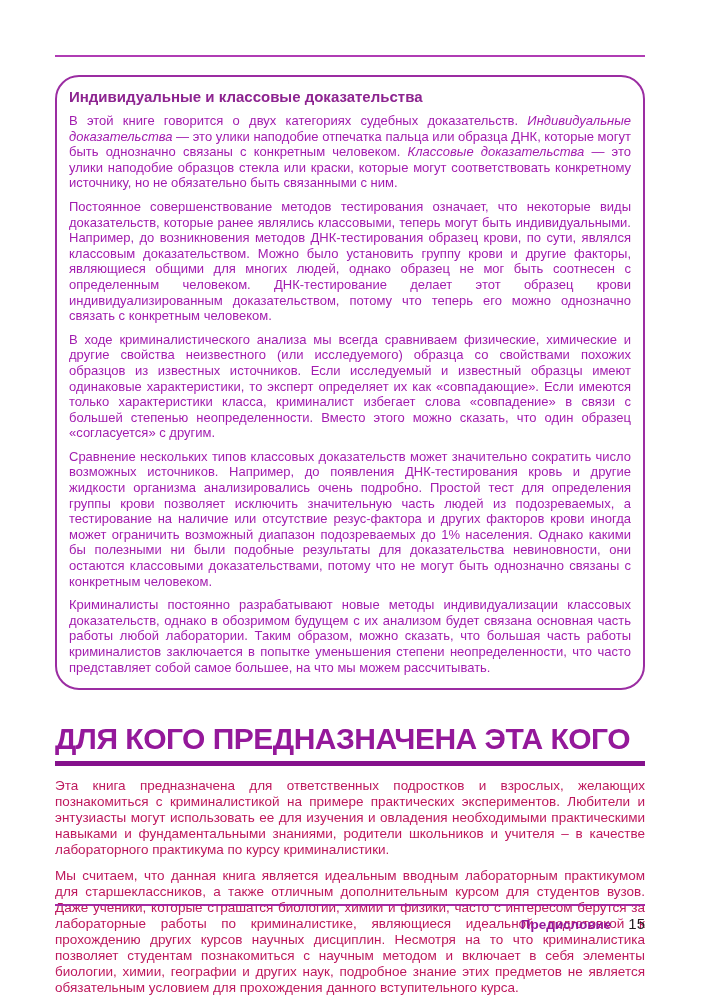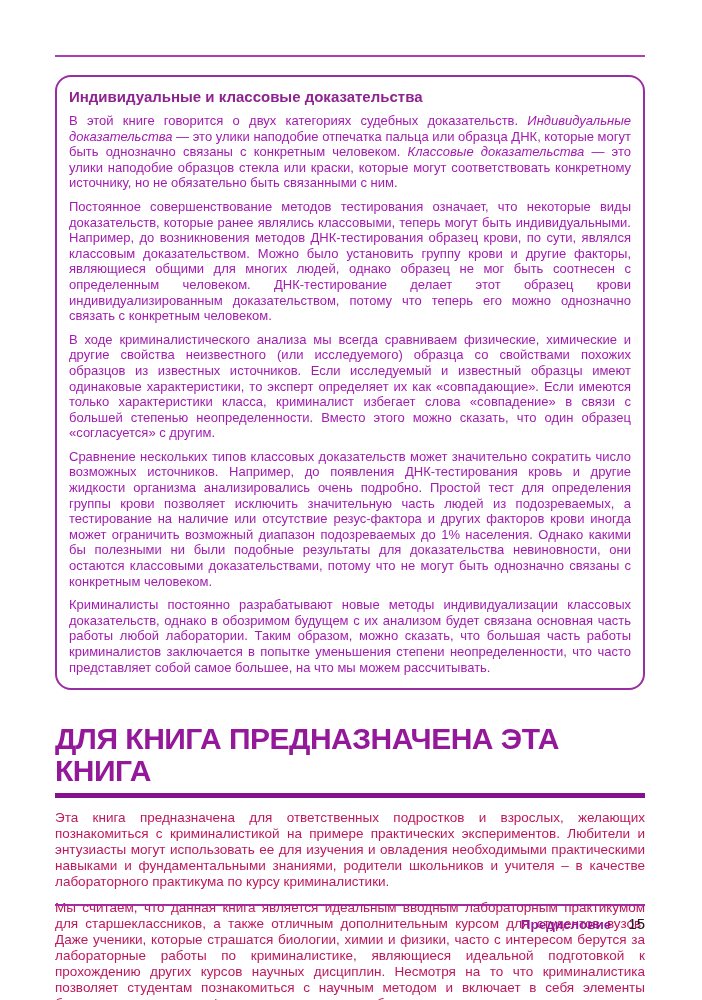--- a/index.html
+++ b/index.html
@@ -21,21 +21,21 @@
     position: absolute;
     left: 55px;
     top: 55px;
     width: 590px;
     height: 2px;
     background: #b03cb4;
   }
   .info-box {
     margin-top: 75px;
     border: 2px solid #9b2da2;
-    border-radius: 16px;
+    border-radius: 24px;
     padding: 11px 12px 13px 12px;
     box-sizing: border-box;
     width: 100%;
   }
   .box-title {
     font-size: 15px;
     line-height: 17px;
     font-weight: bold;
     color: #8d2490;
     margin: 0 0 6px 0;
@@ -108,21 +108,21 @@
 
     <div class="info-box">
       <p class="box-title">Индивидуальные и классовые доказательства</p>
       <p class="box-p"><span>В этой книге говорится о двух категориях судебных доказательств. </span><span class="it">Индивидуальные доказательства</span><span> — это улики наподобие отпечатка пальца или образца ДНК, которые могут быть однозначно связаны с конкретным человеком. </span><span class="it">Классовые доказательства</span><span> — это улики наподобие образцов стекла или краски, которые могут соответствовать конкретному источнику, но не обязательно быть связанными с ним.</span></p>
       <p class="box-p">Постоянное совершенствование методов тестирования означает, что некоторые виды доказательств, которые ранее являлись классовыми, теперь могут быть индивидуальными. Например, до возникновения методов ДНК-тестирования образец крови, по сути, являлся классовым доказательством. Можно было установить группу крови и другие факторы, являющиеся общими для многих людей, однако образец не мог быть соотнесен с определенным человеком. ДНК-тестирование делает этот образец крови индивидуализированным доказательством, потому что теперь его можно однозначно связать с конкретным человеком.</p>
       <p class="box-p">В ходе криминалистического анализа мы всегда сравниваем физические, химические и другие свойства неизвестного (или исследуемого) образца со свойствами похожих образцов из известных источников. Если исследуемый и известный образцы имеют одинаковые характеристики, то эксперт определяет их как «совпадающие». Если имеются только характеристики класса, криминалист избегает слова «совпадение» в связи с большей степенью неопределенности. Вместо этого можно сказать, что один образец «согласуется» с другим.</p>
       <p class="box-p">Сравнение нескольких типов классовых доказательств может значительно сократить число возможных источников. Например, до появления ДНК-тестирования кровь и другие жидкости организма анализировались очень подробно. Простой тест для определения группы крови позволяет исключить значительную часть людей из подозреваемых, а тестирование на наличие или отсутствие резус-фактора и других факторов крови иногда может ограничить возможный диапазон подозреваемых до 1% населения. Однако какими бы полезными ни были подобные результаты для доказательства невиновности, они остаются классовыми доказательствами, потому что не могут быть однозначно связаны с конкретным человеком.</p>
       <p class="box-p">Криминалисты постоянно разрабатывают новые методы индивидуализации классовых доказательств, однако в обозримом будущем с их анализом будет связана основная часть работы любой лаборатории. Таким образом, можно сказать, что большая часть работы криминалистов заключается в попытке уменьшения степени неопределенности, что часто представляет собой самое большее, на что мы можем рассчитывать.</p>
     </div>
 
-    <h1 class="section-heading">ДЛЯ КНИГА ПРЕДНАЗНАЧЕНА ЭТА КНИГА</h1>
+    <h1 class="section-heading">ДЛЯ КОГО ПРЕДНАЗНАЧЕНА ЭТА КОГО</h1>
     <div class="heading-rule"></div>
 
     <p class="main-p first">Эта книга предназначена для ответственных подростков и взрослых, желающих познакомиться с криминалистикой на примере практических экспериментов. Любители и энтузиасты могут использовать ее для изучения и овладения необходимыми практическими навыками и фундаментальными знаниями, родители школьников и учителя – в качестве лабораторного практикума по курсу криминалистики.</p>
     <p class="main-p">Мы считаем, что данная книга является идеальным вводным лабораторным практикумом для старшеклассников, а также отличным дополнительным курсом для студентов вузов. Даже ученики, которые страшатся биологии, химии и физики, часто с интересом берутся за лабораторные работы по криминалистике, являющиеся идеальной подготовкой к прохождению других курсов научных дисциплин. Несмотря на то что криминалистика позволяет студентам познакомиться с научным методом и включает в себя элементы биологии, химии, географии и других наук, подробное знание этих предметов не является обязательным условием для прохождения данного вступительного курса.</p>
 
   </div>
 
   <div class="footer">
     <div class="footer-rule"></div>
     <div class="footer-row">

